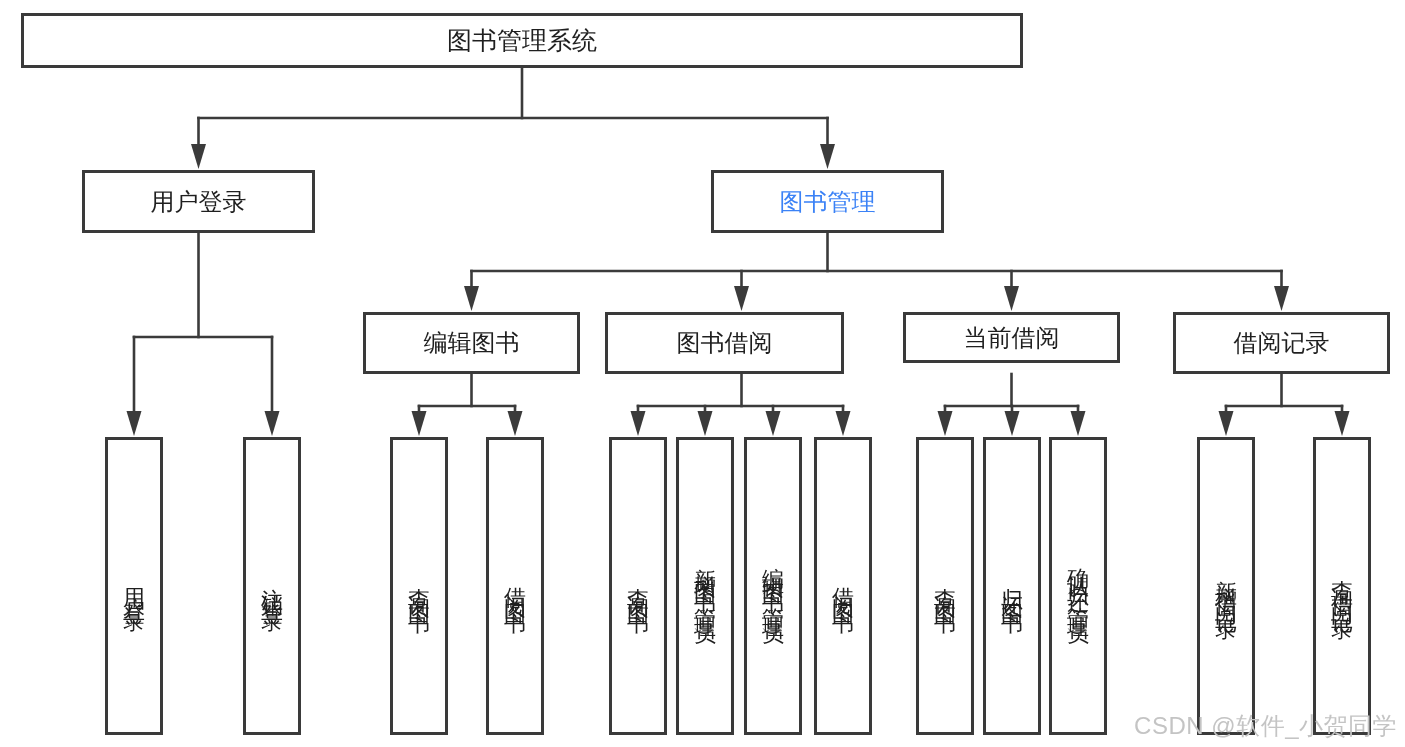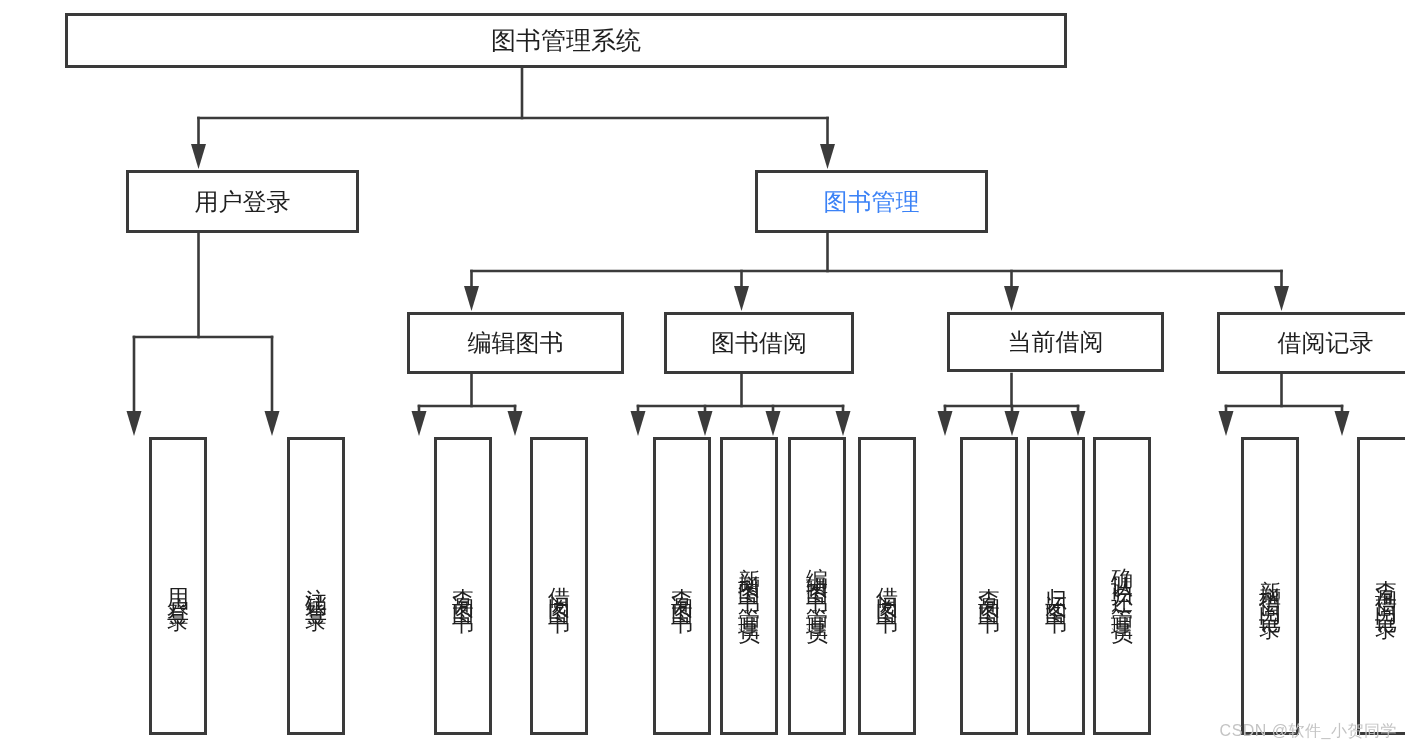--- a/index.html
+++ b/index.html
@@ -25,41 +25,40 @@
   }
   .node {
     position: absolute;
     box-sizing: border-box;
     border: 3px solid #3a3a3a;
     background: #ffffff;
     display: flex;
     align-items: center;
     justify-content: center;
     color: #1f1f1f;
-    margin-left: 44px;
   }
   .node .label {
     font-size: 24px;
     line-height: 1;
     white-space: nowrap;
   }
   .node.root .label {
     font-size: 25px;
   }
   .node.vertical .label {
     writing-mode: vertical-rl;
     font-size: 22px;
     letter-spacing: 8px;
     white-space: normal;
   }
   #watermark {
     position: absolute;
     right: 8px;
     bottom: 5px;
-    font-size: 16px;
+    font-size: 24px;
     color: #c4c4c4;
     letter-spacing: 0.5px;
     z-index: 5;
     white-space: nowrap;
   }
 </style>
 </head>
 <body>
 
 <div id="canvas">
@@ -123,24 +122,24 @@
       </div>
       <div class="node" style="left: 82px; top: 170px; width: 233px; height: 63px; border-color: rgb(58, 58, 58); color: rgb(31, 31, 31);">
         <span class="label">用户登录</span>
       </div>
       <div class="node" style="left: 711px; top: 170px; width: 233px; height: 63px; border-color: rgb(58, 58, 58); color: #3b82f6;">
         <span class="label">图书管理</span>
       </div>
       <div class="node" style="left: 363px; top: 312px; width: 217px; height: 62px; border-color: rgb(58, 58, 58); color: rgb(31, 31, 31);">
         <span class="label">编辑图书</span>
       </div>
-      <div class="node" style="left: 620px; top: 312px; width: 190px; height: 62px; border-color: rgb(58, 58, 58); color: rgb(31, 31, 31);">
+      <div class="node" style="left: 605px; top: 312px; width: 239px; height: 62px; border-color: rgb(58, 58, 58); color: rgb(31, 31, 31);">
         <span class="label">图书借阅</span>
       </div>
-      <div class="node" style="left: 903px; top: 312px; width: 217px; height: 60px; border-color: rgb(58, 58, 58); color: rgb(31, 31, 31);">
+      <div class="node" style="left: 903px; top: 312px; width: 217px; height: 51px; border-color: rgb(58, 58, 58); color: rgb(31, 31, 31);">
         <span class="label">当前借阅</span>
       </div>
       <div class="node" style="left: 1173px; top: 312px; width: 217px; height: 62px; border-color: rgb(58, 58, 58); color: rgb(31, 31, 31);">
         <span class="label">借阅记录</span>
       </div>
       <div class="node vertical" style="left: 105px; top: 437px; width: 58px; height: 298px; border-color: rgb(58, 58, 58); color: rgb(31, 31, 31);">
         <span class="label">用户登录</span>
       </div>
       <div class="node vertical" style="left: 243px; top: 437px; width: 58px; height: 298px; border-color: rgb(58, 58, 58); color: rgb(31, 31, 31);">
         <span class="label">注销登录</span>

